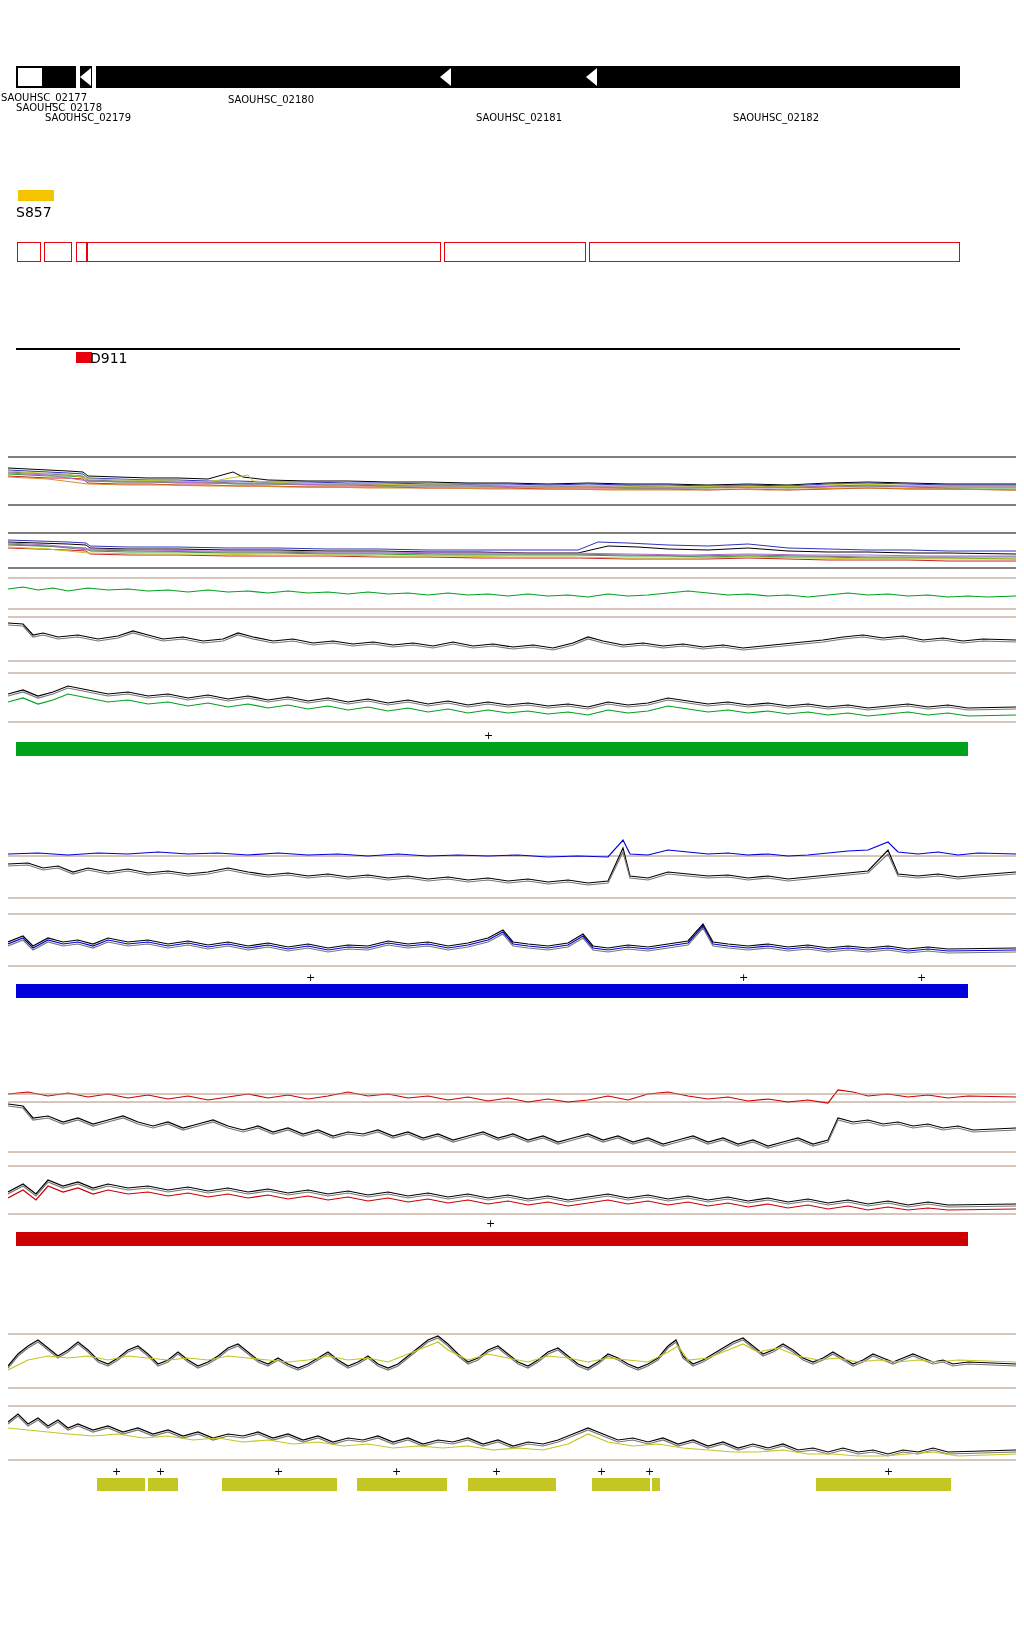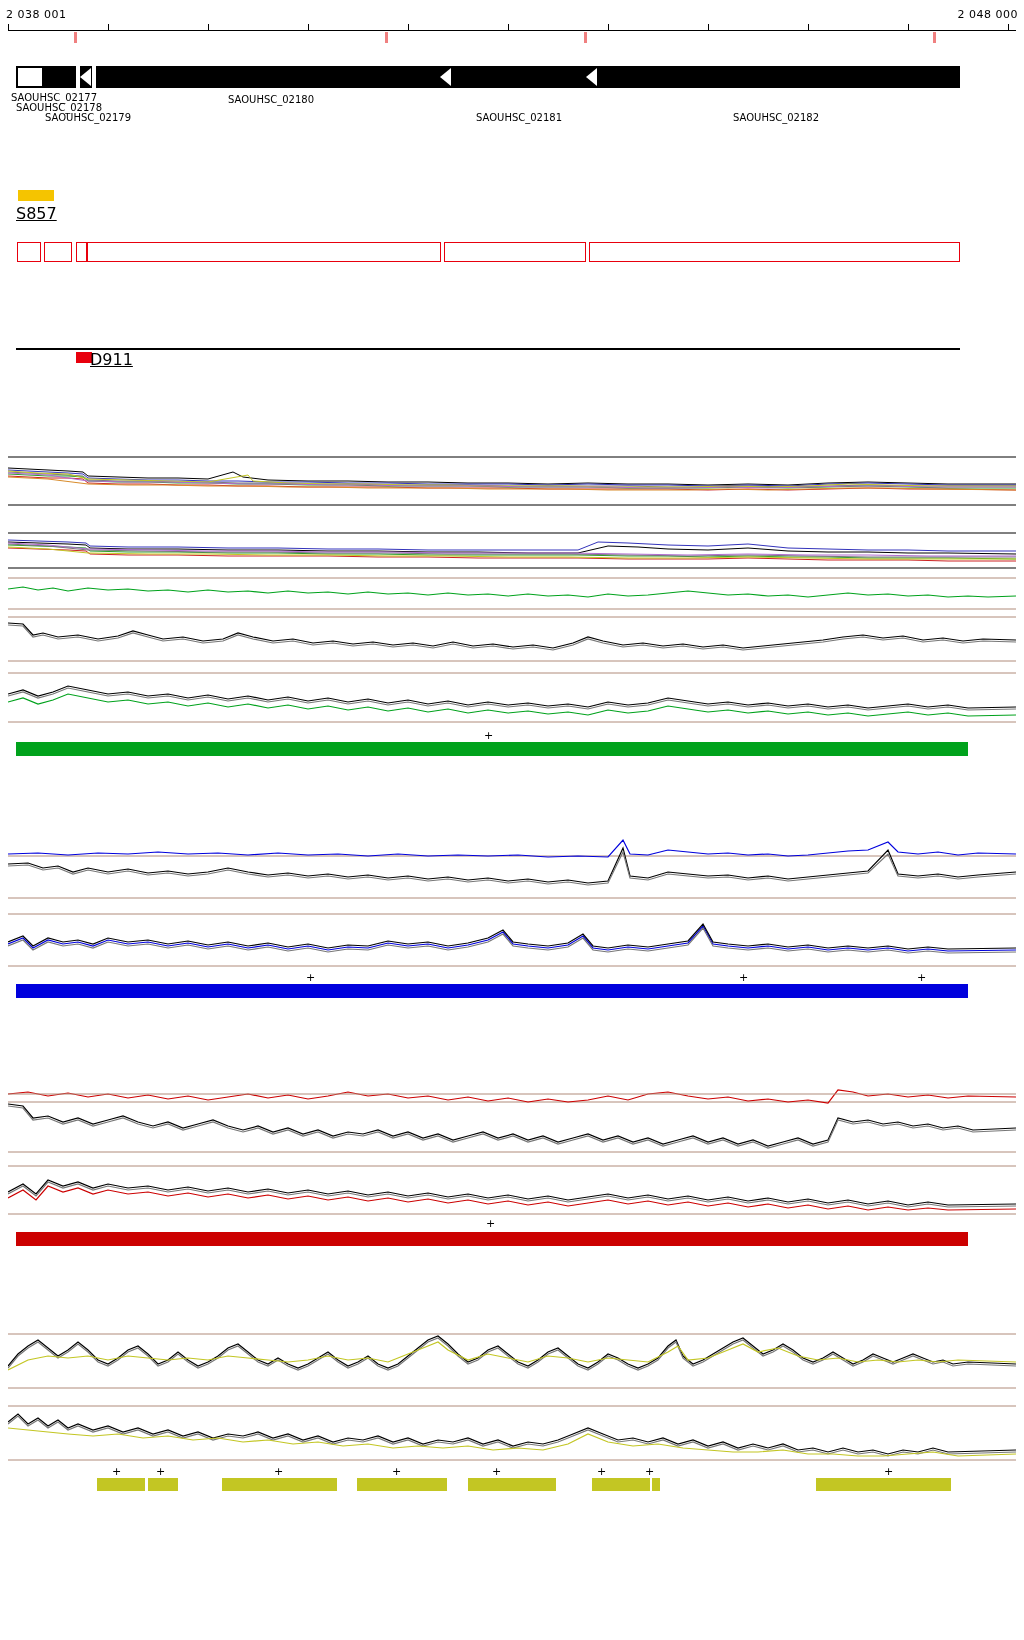--- a/index.html
+++ b/index.html
@@ -20,69 +20,49 @@
   .genebox{position:absolute;height:22px;top:4px;border:2px solid #000;background:#fff;box-sizing:border-box;}
   .arrowL{position:absolute;top:4px;width:0;height:0;border-top:11px solid transparent;border-bottom:11px solid transparent;border-right:13px solid #000;}
   .whitearrowL{position:absolute;top:6px;width:0;height:0;border-top:9px solid transparent;border-bottom:9px solid transparent;border-right:11px solid #fff;}
   .glabel{position:absolute;font-size:10px;font-family:"DejaVu Sans",sans-serif;white-space:nowrap;}
 
   
   .yellowblock{position:absolute;background:#f5c400;height:11px;}
   .redoutline{position:absolute;border:1.6px solid #e8000d;box-sizing:border-box;height:20px;background:#fff;}
   .blackline{position:absolute;height:1.5px;background:#000;}
   .redblock{position:absolute;background:#e8000d;height:11px;}
-  .flabel{position:absolute;font-size:16px;font-family:"DejaVu Sans",sans-serif;white-space:nowrap;text-decoration:underline;}
+  .flabel{position:absolute;font-size:14px;font-family:"DejaVu Sans",sans-serif;white-space:nowrap;}
 
   
   .panel{position:absolute;left:8px;width:1008px;overflow:hidden;}
   .panel svg{display:block;width:100%;height:100%;}
 
   
   .cbar{position:absolute;height:14px;}
   .plusmark{position:absolute;font-size:11px;line-height:11px;font-family:"DejaVu Sans",sans-serif;color:#000;}
   .olivebar{position:absolute;height:13px;background:#c3c623;}
 </style>
 </head>
 <body>
 
 <div class="stage">
 
-  <div class="abs" id="ruler">
-    <div class="ruler-label abs" style="left:6px;top:8px;">2 038 001</div>
-    <div class="ruler-label abs" style="right:6px;top:8px;">2 048 000</div>
-    <div class="ruler-line"></div>
-    <div class="tick" style="left:8px;"></div>
-    <div class="tick" style="left:108px;"></div>
-    <div class="tick" style="left:208px;"></div>
-    <div class="tick" style="left:308px;"></div>
-    <div class="tick" style="left:408px;"></div>
-    <div class="tick" style="left:508px;"></div>
-    <div class="tick" style="left:608px;"></div>
-    <div class="tick" style="left:708px;"></div>
-    <div class="tick" style="left:808px;"></div>
-    <div class="tick" style="left:908px;"></div>
-    <div class="tick" style="left:1008px;"></div>
-    <div class="redtick" style="left:74px;"></div>
-    <div class="redtick" style="left:385px;"></div>
-    <div class="redtick" style="left:584px;"></div>
-    <div class="redtick" style="left:933px;"></div>
-  </div>
 
   <div class="abs" id="genetrack">
     <div class="genebox" style="left:16px;width:28px;"></div>
     <div class="genebar" style="left:44px;width:32px;"></div>
     <div class="arrowL" style="left:44px;"></div>
     <div class="genebar" style="left:80px;width:12px;"></div>
     <div class="whitearrowL" style="left:80px;"></div>
     <div class="genebar" style="left:96px;width:864px;"></div>
     <div class="arrowL" style="left:96px;"></div>
     <div class="whitearrowL" style="left:440px;"></div>
     <div class="whitearrowL" style="left:586px;"></div>
 
-    <div class="glabel" style="left:11px;top:30px;">SAOUHSC_02177</div>
+    <div class="glabel" style="left:1px;top:30px;">SAOUHSC_02177</div>
     <div class="glabel" style="left:16px;top:40px;">SAOUHSC_02178</div>
     <div class="glabel" style="left:45px;top:50px;">SAOUHSC_02179</div>
     <div class="glabel" style="left:228px;top:32px;">SAOUHSC_02180</div>
     <div class="glabel" style="left:476px;top:50px;">SAOUHSC_02181</div>
     <div class="glabel" style="left:733px;top:50px;">SAOUHSC_02182</div>
   </div>
 
   <div class="yellowblock abs" style="left:18px;top:190px;width:36px;"></div>
   <div class="flabel abs" style="left:16px;top:204px;">S857</div>
 

